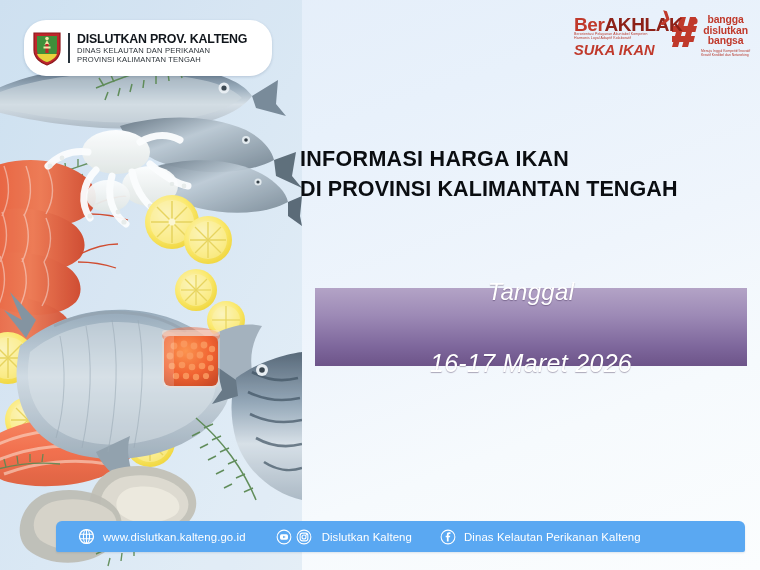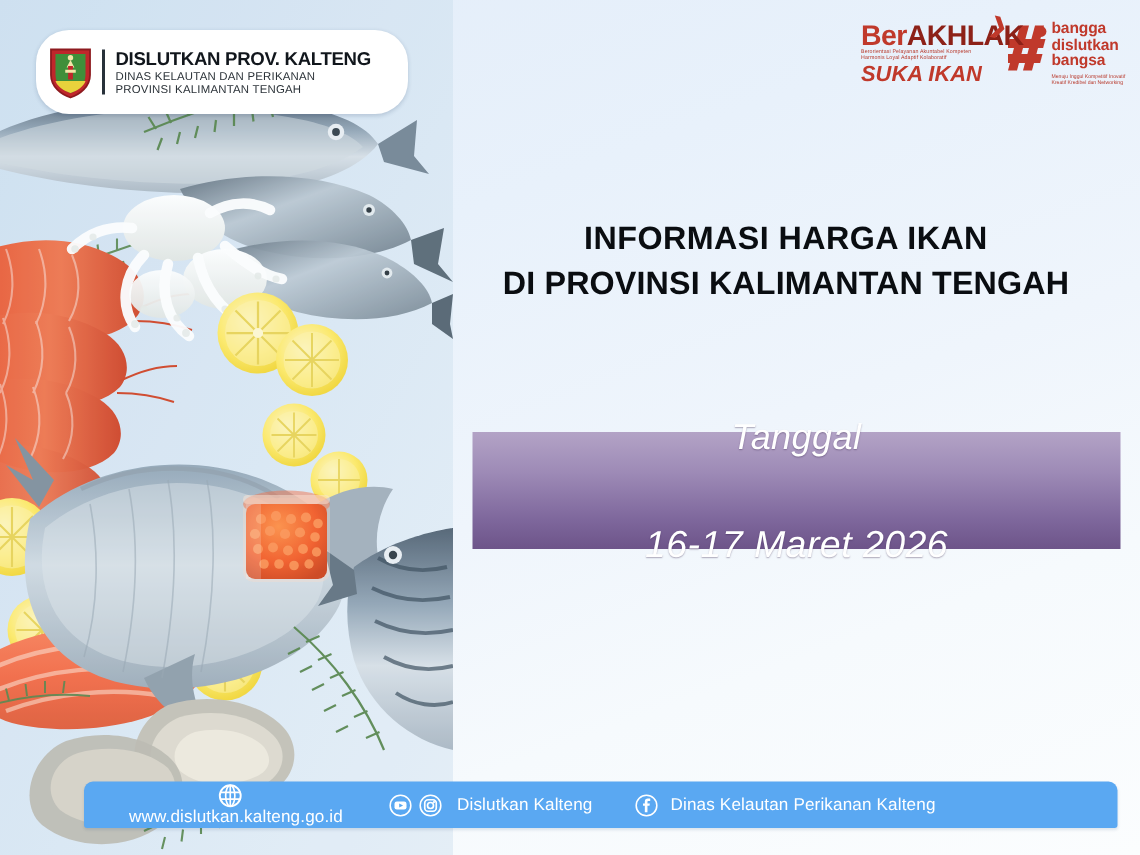--- a/index.html
+++ b/index.html
@@ -77,32 +77,32 @@
   #ba-suka {
     margin-top:1px;
     font-size:14.6px; font-weight:bold; font-style:italic;
     color:#c0392b; letter-spacing:0px; white-space:nowrap;
   }
   #bangga { margin-left:2px; display:flex; align-items:flex-start; padding-top:5px; }
   #bm-mark { width:26px; height:34px; flex:0 0 26px; }
   #bm-text { margin-left:3px; }
   .bm-line {
     font-size:10.4px; color:#c0392b; font-weight:bold;
-    line-height:10.6px; letter-spacing:-0.1px; white-space:nowrap;
+    line-height:10.6px; letter-spacing:-0.1px; white-space:nowrap;text-align:center;
   }
   #bm-tag { margin-top:2px; }
   .tagline {
     font-size:3.4px; color:#b8392c; line-height:4.2px;
     white-space:nowrap; transform:scaleY(1.05);
   }
 
   
   #title-block {
     position:absolute; left:300px; top:144px; width:448px;
-    text-align:center; z-index:5;
+    text-align:left; z-index:5;
   }
   .tline {
     font-size:21.5px; font-weight:bold; color:#0a0d11;
     letter-spacing:.3px; line-height:30px; white-space:nowrap;
   }
   .tline.wide { letter-spacing:.1px; font-size:21.5px; }
 
   
   #date-panel {
     position:absolute; left:315px; top:288px;
@@ -130,21 +130,21 @@
     display:flex; align-items:center;
     z-index:7;
     box-shadow:0 1px 2px rgba(20,60,110,.12);
   }
   .fgroup { display:flex; align-items:center; }
   .fgroup .ftxt {
     color:#ffffff; font-size:11.4px; letter-spacing:.1px;
     white-space:nowrap;
   }
   .ficon { flex:0 0 auto; display:block; }
-  #fg-web { margin-left:22px;flex-direction:column; }
+  #fg-web { margin-left:22px; }
   #fg-web .ftxt { margin-left:8px; }
   #fg-social { margin-left:30px; }
   #fg-social .ftxt { margin-left:10px; }
   #fg-social .ficon + .ficon { margin-left:4px; }
   #fg-fb { margin-left:28px; }
   #fg-fb .ftxt { margin-left:8px;text-align:center; }
 </style>
 </head>
 <body>
 

